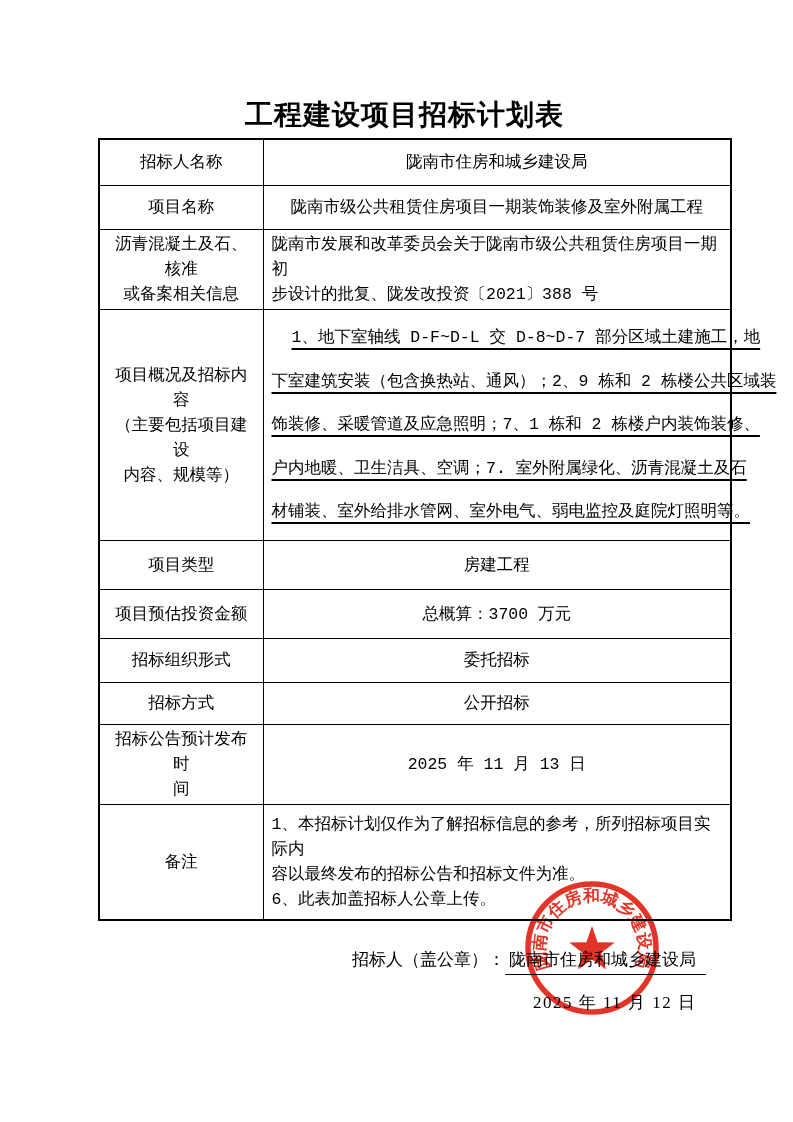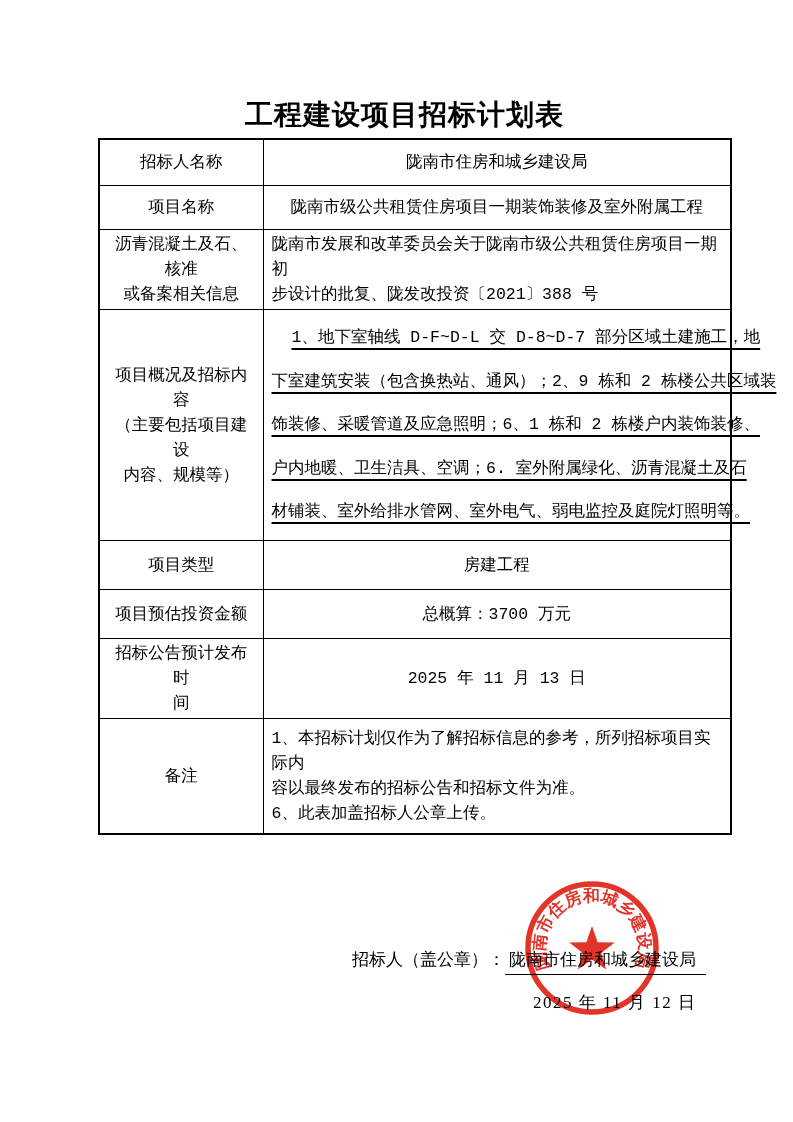--- a/index.html
+++ b/index.html
@@ -127,32 +127,40 @@
       </tr>
       <tr>
         <td class="lbl" style="height:226px">
           <span class="lbl-line">项目概况及招标内容</span>
           <span class="lbl-line">（主要包括项目建设</span>
           <span class="lbl-line">内容、规模等）</span>
         </td>
         <td class="overview-cell">
           <span class="ovl ind">1、地下室轴线 D-F~D-L 交 D-8~D-7 部分区域土建施工，地</span>
           <span class="ovl">下室建筑安装（包含换热站、通风）；2、9 栋和 2 栋楼公共区域装</span>
-          <span class="ovl">饰装修、采暖管道及应急照明；6、1 栋和 2 栋楼户内装饰装修、</span>
-          <span class="ovl">户内地暖、卫生洁具、空调；6. 室外附属绿化、沥青混凝土及石</span>
+          <span class="ovl">饰装修、采暖管道及应急照明；7、1 栋和 2 栋楼户内装饰装修、</span>
+          <span class="ovl">户内地暖、卫生洁具、空调；7. 室外附属绿化、沥青混凝土及石</span>
           <span class="ovl">材铺装、室外给排水管网、室外电气、弱电监控及庭院灯照明等。</span>
         </td>
       </tr>
       <tr>
         <td class="lbl" style="height:44px">项目类型</td>
         <td class="val">房建工程</td>
       </tr>
       <tr>
         <td class="lbl" style="height:44px">项目预估投资金额</td>
         <td class="val">总概算：3700 万元</td>
+      </tr>
+      <tr>
+        <td class="lbl" style="height:39px">招标组织形式</td>
+        <td class="val">委托招标</td>
+      </tr>
+      <tr>
+        <td class="lbl" style="height:37px">招标方式</td>
+        <td class="val">公开招标</td>
       </tr>
       <tr>
         <td class="lbl" style="height:50px">
           <span class="lbl-line">招标公告预计发布时</span>
           <span class="lbl-line">间</span>
         </td>
         <td class="val">2025 年 11 月 13 日</td>
       </tr>
       <tr>
         <td class="lbl" style="height:110px">备注</td>

